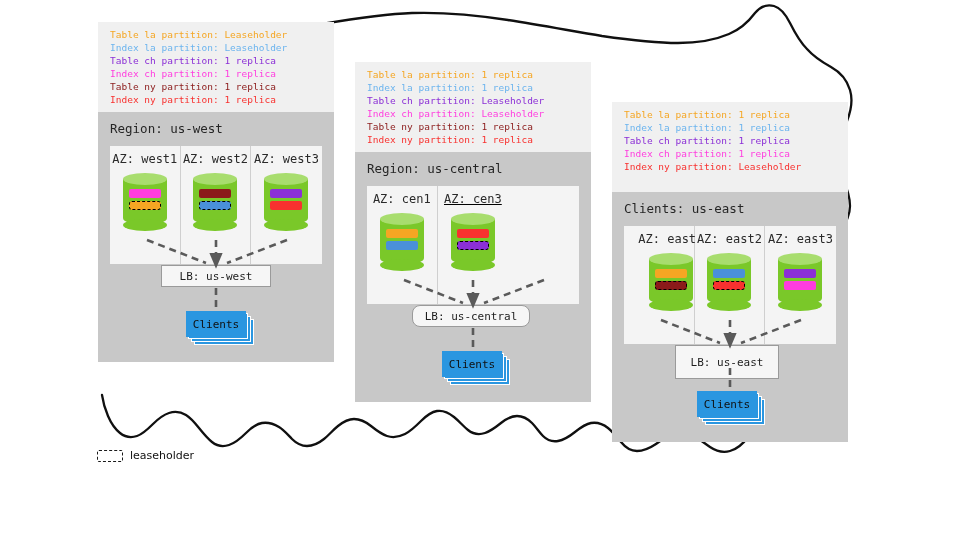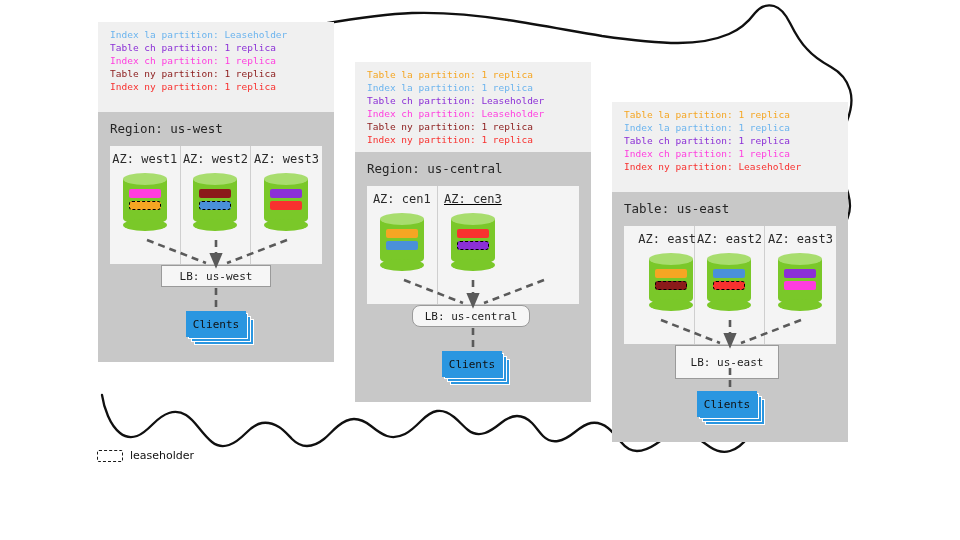--- a/index.html
+++ b/index.html
@@ -400,20 +400,21 @@
                C256,424 251,428 246,433 C241,438 235,443 229,445
                C223,447 217,446 212,442 C207,438 203,433 199,428
                C195,423 191,418 186,415 C181,412 175,411 169,413
                C163,415 158,419 153,424 C148,429 143,434 137,436
                C131,438 125,437 120,433 C115,429 111,423 108,416
                C105,409 103,402 102,395"></path>
     </g>
   </svg>
 
   <div class="infoblock" style="left:98px;top:22px;width:236px;height:90px;">
+    <div class="infoline" style="color:#f5a623">Table la partition: Leaseholder</div>
     <div class="infoline" style="color:#6cb4ee">Index la partition: Leaseholder</div>
     <div class="infoline" style="color:#8b2fd6">Table ch partition: 1 replica</div>
     <div class="infoline" style="color:#ff3ddf">Index ch partition: 1 replica</div>
     <div class="infoline" style="color:#8b1a1a">Table ny partition: 1 replica</div>
     <div class="infoline" style="color:#f8312f">Index ny partition: 1 replica</div>
   </div>
 
   <div class="region" style="left:98px;top:112px;width:236px;height:250px;"></div>
   <div class="region-title" style="left:110px;top:121px;">Region: us-west</div>
 
@@ -505,21 +506,21 @@
 
   <div class="infoblock" style="left:612px;top:102px;width:236px;height:90px;">
     <div class="infoline" style="color:#f5a623">Table la partition: 1 replica</div>
     <div class="infoline" style="color:#6cb4ee">Index la partition: 1 replica</div>
     <div class="infoline" style="color:#8b2fd6">Table ch partition: 1 replica</div>
     <div class="infoline" style="color:#ff3ddf">Index ch partition: 1 replica</div>
     <div class="infoline" style="color:#f8312f">Index ny partition: Leaseholder</div>
   </div>
 
   <div class="region" style="left:612px;top:192px;width:236px;height:250px;"></div>
-  <div class="region-title" style="left:624px;top:201px;">Table: us-east</div>
+  <div class="region-title" style="left:624px;top:201px;">Clients: us-east</div>
 
   <div class="azrow" style="left:624px;top:226px;width:212px;height:118px;">
     <div class="az" style="width:70.6px;padding-left:24px;">
       <div class="az-label">AZ: east1</div>
       <div class="cyl">
         <div class="body"></div>
           <div class="bot"></div>
           <div class="top"></div>
         <div class="band b1" style="background:#f5a623"></div>
         <div class="band b2 lease" style="background:#8b1a1a"></div>

